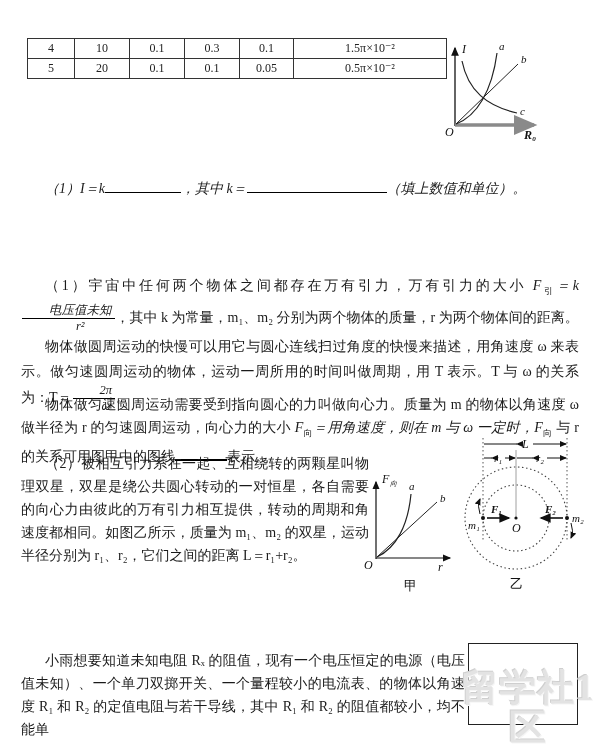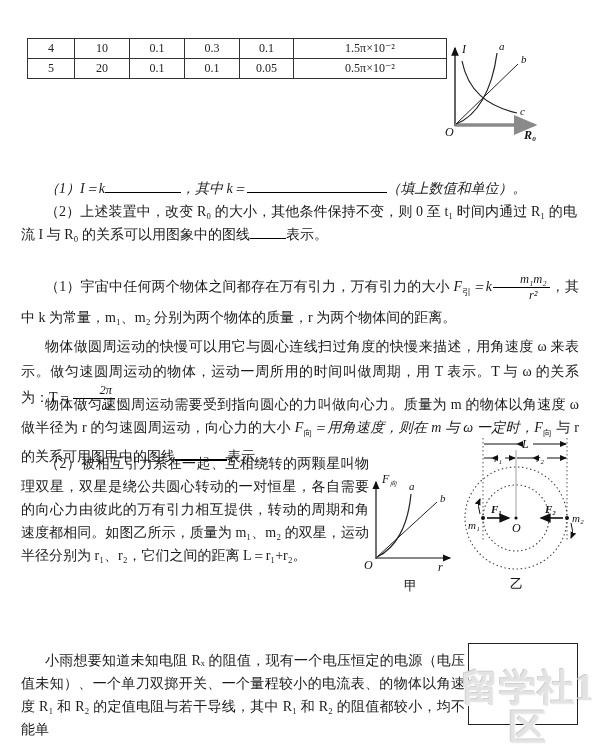--- a/index.html
+++ b/index.html
@@ -81,27 +81,24 @@
     <text x="79" y="27" font-size="11">b</text>
     <text x="78" y="79" font-size="11">c</text>
     <text x="3" y="100" font-size="12">O</text>
     <text x="82" y="103" font-size="12" font-weight="bold">R₀</text>
   </svg>
 
   <div class="para indent" style="top:177px;width:556px;font-style:italic;">
     <span>（1）I＝k</span><span class="blank w76"></span><span>，其中 k＝</span><span class="blank w140"></span><span>（填上数值和单位）。</span>
   </div>
 
-  <div class="para indent" style="top:200px;width:556px;">
-    <span>（2）上述装置中，改变 R₀ 的大小，其他条件保持不变，则 0 至 t₁ 时间内通过 R₁ 的电流 I 与 R₀ 的关系可以用图象中的图线</span><span class="blank w36"></span><span>表示。</span>
-  </div>
 
 
   <div class="para indent" style="top:273px;width:558px;line-height:25px;">
-    <span>（1）宇宙中任何两个物体之间都存在万有引力，万有引力的大小 </span><span class="var"><span>F</span><sub>引</sub></span><span class="var">＝k</span><span class="frac"><span class="num">m₁m₂</span><span class="den">r²</span></span><span>，其中 k 为常量，m₁、m₂ 分别为两个物体的质量，r 为两个物体间的距离。</span>
+    <span>（1）宇宙中任何两个物体之间都存在万有引力，万有引力的大小 </span><span class="var"><span>F</span><sub>引</sub></span><span class="var">＝k</span><span class="frac"><span class="num">电压值未知</span><span class="den">r²</span></span><span>，其中 k 为常量，m₁、m₂ 分别为两个物体的质量，r 为两个物体间的距离。</span>
   </div>
 
   <div class="para indent" style="top:334px;width:558px;line-height:25px;">
     <span>物体做圆周运动的快慢可以用它与圆心连线扫过角度的快慢来描述，用角速度 ω 来表示。做匀速圆周运动的物体，运动一周所用的时间叫做周期，用 T 表示。T 与 ω 的关系为：T＝</span><span class="frac"><span class="num">2π</span><span class="den">ω</span></span><span>。</span>
   </div>
 
   <div class="para indent" style="top:393px;width:558px;">
     <span>物体做匀速圆周运动需要受到指向圆心的力叫做向心力。质量为 m 的物体以角速度 ω 做半径为 r 的匀速圆周运动，向心力的大小 </span><span class="var"><span>F</span><sub>向</sub></span><span class="var">＝用角速度，则在 m 与 ω 一定时，</span><span class="var"><span>F</span><sub>向</sub></span><span> 与 r 的关系可用图甲中的图线</span><span class="blank w52"></span><span>表示。</span>
   </div>
 

